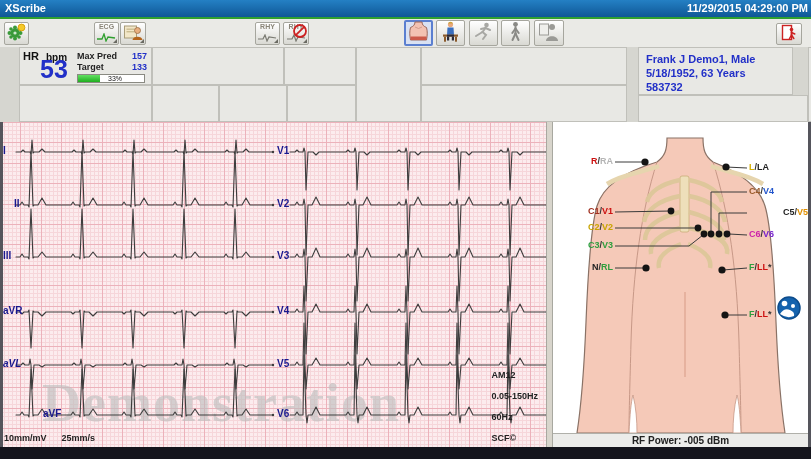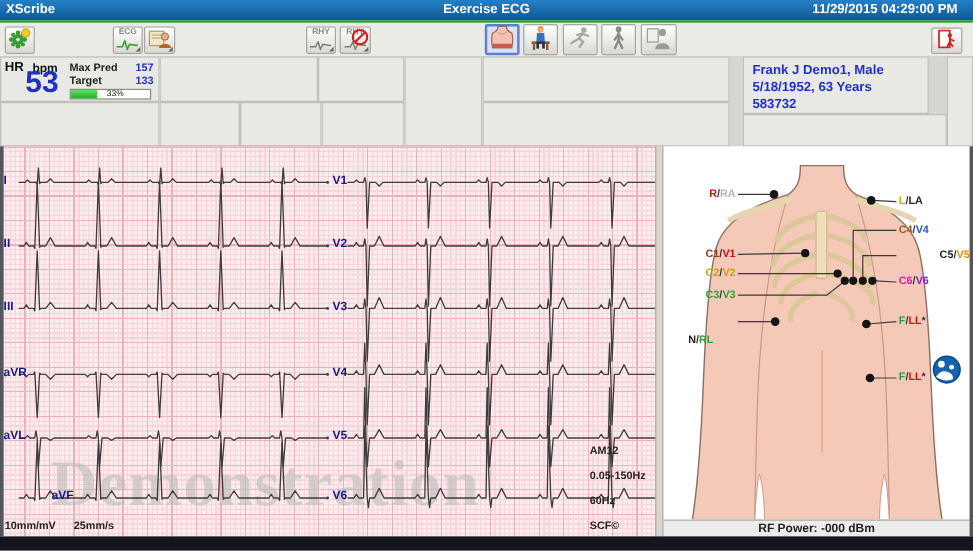--- a/index.html
+++ b/index.html
@@ -3,36 +3,36 @@
 <meta charset="utf-8">
 <style>
   html,body{margin:0;padding:0;background:#6e6e6e;font-family:"Liberation Sans",sans-serif;}
   .window{position:relative;width:811px;height:459px;background:#eaeae6;overflow:hidden;}
 
   
   .titlebar{position:absolute;top:0;left:0;right:0;height:17px;background:linear-gradient(#2480c4,#0f5796);
     border-bottom:2px solid #2fa02f;color:#fff;font-size:11px;font-weight:bold;}
   .titlebar .tl{position:absolute;left:5px;top:2px;}
   .titlebar .tc{position:absolute;left:0;right:0;top:2px;text-align:center;}
-  .titlebar .tr{position:absolute;right:13px;top:2px;}
+  .titlebar .tr{position:absolute;right:3px;top:2px;}
 
   
   .toolbar{position:absolute;top:19px;left:0;right:0;height:28px;background:#eaeae6;border-bottom:1px solid #bdbdb7;}
   .tbtn{position:absolute;top:3px;width:25px;height:23px;background:linear-gradient(#ffffff,#d9d9d3);
     border:1px solid #a6a69e;border-radius:2px;box-sizing:border-box;display:flex;flex-direction:column;
     align-items:center;justify-content:center;padding:0;cursor:pointer;overflow:visible;}
   .tbtn .mini{font-size:7px;font-weight:bold;color:#8a8578;line-height:7px;}
   .corner{position:absolute;right:1px;bottom:1px;width:0;height:0;border-left:4px solid transparent;border-bottom:4px solid #6a6a62;}
   .phase{top:1px;width:29px;height:26px;}
   .phase.selected{border:2px solid #5b7fd0;background:#d9e1f2;}
   .exitbtn{top:4px;width:26px;height:22px;}
 
   
   .infoband{position:absolute;top:47px;left:0;right:0;height:75px;background:#d6d6d0;}
-  .cell{position:absolute;background:#e8e8e4;border:1px solid #c0c0ba;box-sizing:border-box;}
+  .cell{position:absolute;background:#e8e8e4;border:1px solid #c0c0ba;box-sizing:border-box;margin-left:19px;}
   .hrlabel{position:absolute;left:3px;top:2px;font-size:11px;font-weight:bold;color:#111;}
   .bpm{position:absolute;left:26px;top:4px;font-size:10px;font-weight:bold;color:#111;}
   .hrval{position:absolute;left:20px;top:7px;font-size:25px;font-weight:bold;color:#2230c8;}
   .mpl{position:absolute;left:57px;top:3px;font-size:9px;font-weight:bold;color:#222;}
   .mpv{position:absolute;right:4px;top:3px;font-size:9px;font-weight:bold;color:#2230c8;}
   .tgl{position:absolute;left:57px;top:14px;font-size:9px;font-weight:bold;color:#222;}
   .tgv{position:absolute;right:4px;top:14px;font-size:9px;font-weight:bold;color:#2230c8;}
   .pbar{position:absolute;left:57px;top:26px;width:68px;height:9px;background:#fff;border:1px solid #8a8a82;box-sizing:border-box;}
   .pfill{height:100%;background:linear-gradient(#63e063,#1fae1f);}
   .ptext{position:absolute;left:30px;top:0px;font-size:7px;color:#111;line-height:8px;}
@@ -67,21 +67,20 @@
   .edgeR{position:absolute;left:808px;top:122px;width:3px;height:325px;background:#55555c;}
   .bottombar{position:absolute;left:0;top:447px;width:811px;height:12px;background:#15151d;}
 </style>
 </head>
 <body>
 
 <div class="window">
 
   <div class="titlebar">
     <span class="tl">XScribe</span>
-    <span class="tc">Exercise ECG</span>
     <span class="tr">11/29/2015 04:29:00 PM</span>
   </div>
 
   <div class="toolbar">
     <button class="tbtn" style="left:4px;">
       <span>
         <svg width="19" height="18" viewBox="0 0 19 18">
           <g fill="#3a9a3a">
               <circle cx="8" cy="10" r="4.5"></circle>
             <circle cx="8" cy="4.5" r="2"></circle>
@@ -287,24 +286,24 @@
         <circle cx="547" cy="135" r="1.2" fill="#3d3d3d"></circle>
         <path d="M290,190 h5 l2,-3 l2,3 h4 l1,-26 l1,26 l1,42 l2,-42 h4 l4,-8 l4,8 h21 h5 l2,-3 l2,3 h4 l1,-26 l1,26 l1,42 l2,-42 h4 l4,-8 l4,8 h21 h5 l2,-3 l2,3 h4 l1,-26 l1,26 l1,42 l2,-42 h4 l4,-8 l4,8 h21 h5 l2,-3 l2,3 h4 l1,-26 l1,26 l1,42 l2,-42 h4 l4,-8 l4,8 h21 h5 l2,-3 l2,3 h4 l1,-26 l1,26 l1,42 l2,-42 h4 l4,-8 l4,8 h21 h2" class="trace"></path>
         <circle cx="547" cy="190" r="1.2" fill="#3d3d3d"></circle>
         <path d="M290,243 h5 l2,-3 l2,3 h4 l1,-42 l1,42 l1,24 l2,-24 h4 l4,-7 l4,7 h21 h5 l2,-3 l2,3 h4 l1,-42 l1,42 l1,24 l2,-24 h4 l4,-7 l4,7 h21 h5 l2,-3 l2,3 h4 l1,-42 l1,42 l1,24 l2,-24 h4 l4,-7 l4,7 h21 h5 l2,-3 l2,3 h4 l1,-42 l1,42 l1,24 l2,-24 h4 l4,-7 l4,7 h21 h5 l2,-3 l2,3 h4 l1,-42 l1,42 l1,24 l2,-24 h4 l4,-7 l4,7 h21 h2" class="trace"></path>
         <circle cx="547" cy="243" r="1.2" fill="#3d3d3d"></circle>
         <path d="M290,293 h5 l2,-3 l2,3 h4 l1,-60 l2,60 l1,8 l1,-8 h4 l4,-8 l4,8 h21 h5 l2,-3 l2,3 h4 l1,-60 l2,60 l1,8 l1,-8 h4 l4,-8 l4,8 h21 h5 l2,-3 l2,3 h4 l1,-60 l2,60 l1,8 l1,-8 h4 l4,-8 l4,8 h21 h5 l2,-3 l2,3 h4 l1,-60 l2,60 l1,8 l1,-8 h4 l4,-8 l4,8 h21 h5 l2,-3 l2,3 h4 l1,-60 l2,60 l1,8 l1,-8 h4 l4,-8 l4,8 h21 h2" class="trace"></path>
         <circle cx="547" cy="293" r="1.2" fill="#3d3d3d"></circle>
       </svg>
     <div id="ecg-leads">
         <span class="lead-label" style="left: 3px; top: 23px;">I</span>
-        <span class="lead-label" style="left: 3px; top: 76px;">II</span>
+        <span class="lead-label" style="left: 14px; top: 76px;">II</span>
         <span class="lead-label" style="left: 3px; top: 128px;">III</span>
         <span class="lead-label" style="left: 3px; top: 183px;">aVR</span>
-        <span class="lead-label" style="left: 3px; top: 236px;">aVL</span>
+        <span class="lead-label" style="left: 3px; top: 236px; font-style: italic;">aVL</span>
         <span class="lead-label" style="left: 3px; top: 286px; padding-left: 40px;">aVF</span>
         <span class="lead-label" style="left: 277px; top: 23px;">V1</span>
         <span class="lead-label" style="left: 277px; top: 76px;">V2</span>
         <span class="lead-label" style="left: 277px; top: 128px;">V3</span>
         <span class="lead-label" style="left: 277px; top: 183px;">V4</span>
         <span class="lead-label" style="left: 277px; top: 236px;">V5</span>
         <span class="lead-label" style="left: 277px; top: 286px;">V6</span>
       </div>
     <div class="ecgfootL">
       <span>10mm/mV</span>
@@ -385,30 +384,30 @@
         <circle cx="231.5" cy="181.5" r="2.8" fill="#fff"></circle>
         <circle cx="240" cy="184" r="2" fill="#fff"></circle>
         <path d="M227,192 Q231,185.5 237,188 Q242,190 241,194 Q234,197 227,192 Z" fill="#fff"></path>
       </g>
     </svg>
     <div id="torso-labels">
         <div class="el-label el-left" style="top: 34px;"><span style="color: rgb(204, 17, 17);">R</span><span style="color: rgb(51, 51, 51);">/</span><span style="color: rgb(181, 181, 181);">RA</span></div>
         <div class="el-label el-left" style="top: 84px; text-align: right;"><span style="color: rgb(160, 48, 32);">C1</span><span style="color: rgb(51, 51, 51);">/</span><span style="color: rgb(204, 17, 17);">V1</span></div>
         <div class="el-label el-left" style="top: 100px;"><span style="color: rgb(200, 164, 0);">C2</span><span style="color: rgb(51, 51, 51);">/</span><span style="color: rgb(200, 164, 0);">V2</span></div>
         <div class="el-label el-left" style="top: 118px;"><span style="color: rgb(46, 158, 62);">C3</span><span style="color: rgb(51, 51, 51);">/</span><span style="color: rgb(46, 158, 62);">V3</span></div>
-        <div class="el-label el-left" style="top: 156px; text-align: center;"><span style="color: rgb(34, 34, 34);">N</span><span style="color: rgb(51, 51, 51);">/</span><span style="color: rgb(46, 158, 62);">RL</span></div>
+        <div class="el-label el-left" style="top: 140px;"><span style="color: rgb(34, 34, 34);">N</span><span style="color: rgb(51, 51, 51);">/</span><span style="color: rgb(46, 158, 62);">RL</span></div>
         <div class="el-label el-right" style="top: 40px;"><span style="color: rgb(212, 174, 0);">L</span><span style="color: rgb(51, 51, 51);">/</span><span style="color: rgb(34, 34, 34);">LA</span></div>
         <div class="el-label el-right" style="top: 64px;"><span style="color: rgb(154, 90, 42);">C4</span><span style="color: rgb(51, 51, 51);">/</span><span style="color: rgb(34, 85, 204);">V4</span></div>
         <div class="el-label el-right" style="top: 85px;"><span style="color: rgb(34, 34, 34); margin-left: 34px;">C5</span><span style="color: rgb(51, 51, 51);">/</span><span style="color: rgb(224, 144, 0);">V5</span></div>
         <div class="el-label el-right" style="top: 107px;"><span style="color: rgb(204, 34, 170);">C6</span><span style="color: rgb(51, 51, 51);">/</span><span style="color: rgb(119, 34, 204);">V6</span></div>
         <div class="el-label el-right" style="top: 140px;"><span style="color: rgb(46, 158, 62);">F</span><span style="color: rgb(51, 51, 51);">/</span><span style="color: rgb(204, 17, 17);">LL</span><span style="color: rgb(51, 51, 51);">*</span></div>
         <div class="el-label el-right" style="top: 187px;"><span style="color: rgb(46, 158, 62);">F</span><span style="color: rgb(51, 51, 51);">/</span><span style="color: rgb(204, 17, 17);">LL</span><span style="color: rgb(51, 51, 51);">*</span></div>
       </div>
   </div>
 
   <div class="rfbar">
-    <span>RF Power: -000 dBm</span>
+    <span>RF Power: -005 dBm</span>
   </div>
 
   <div class="edgeL"></div>
   <div class="edgeR"></div>
   <div class="bottombar"></div>
 </div>
 
 </body></html>

